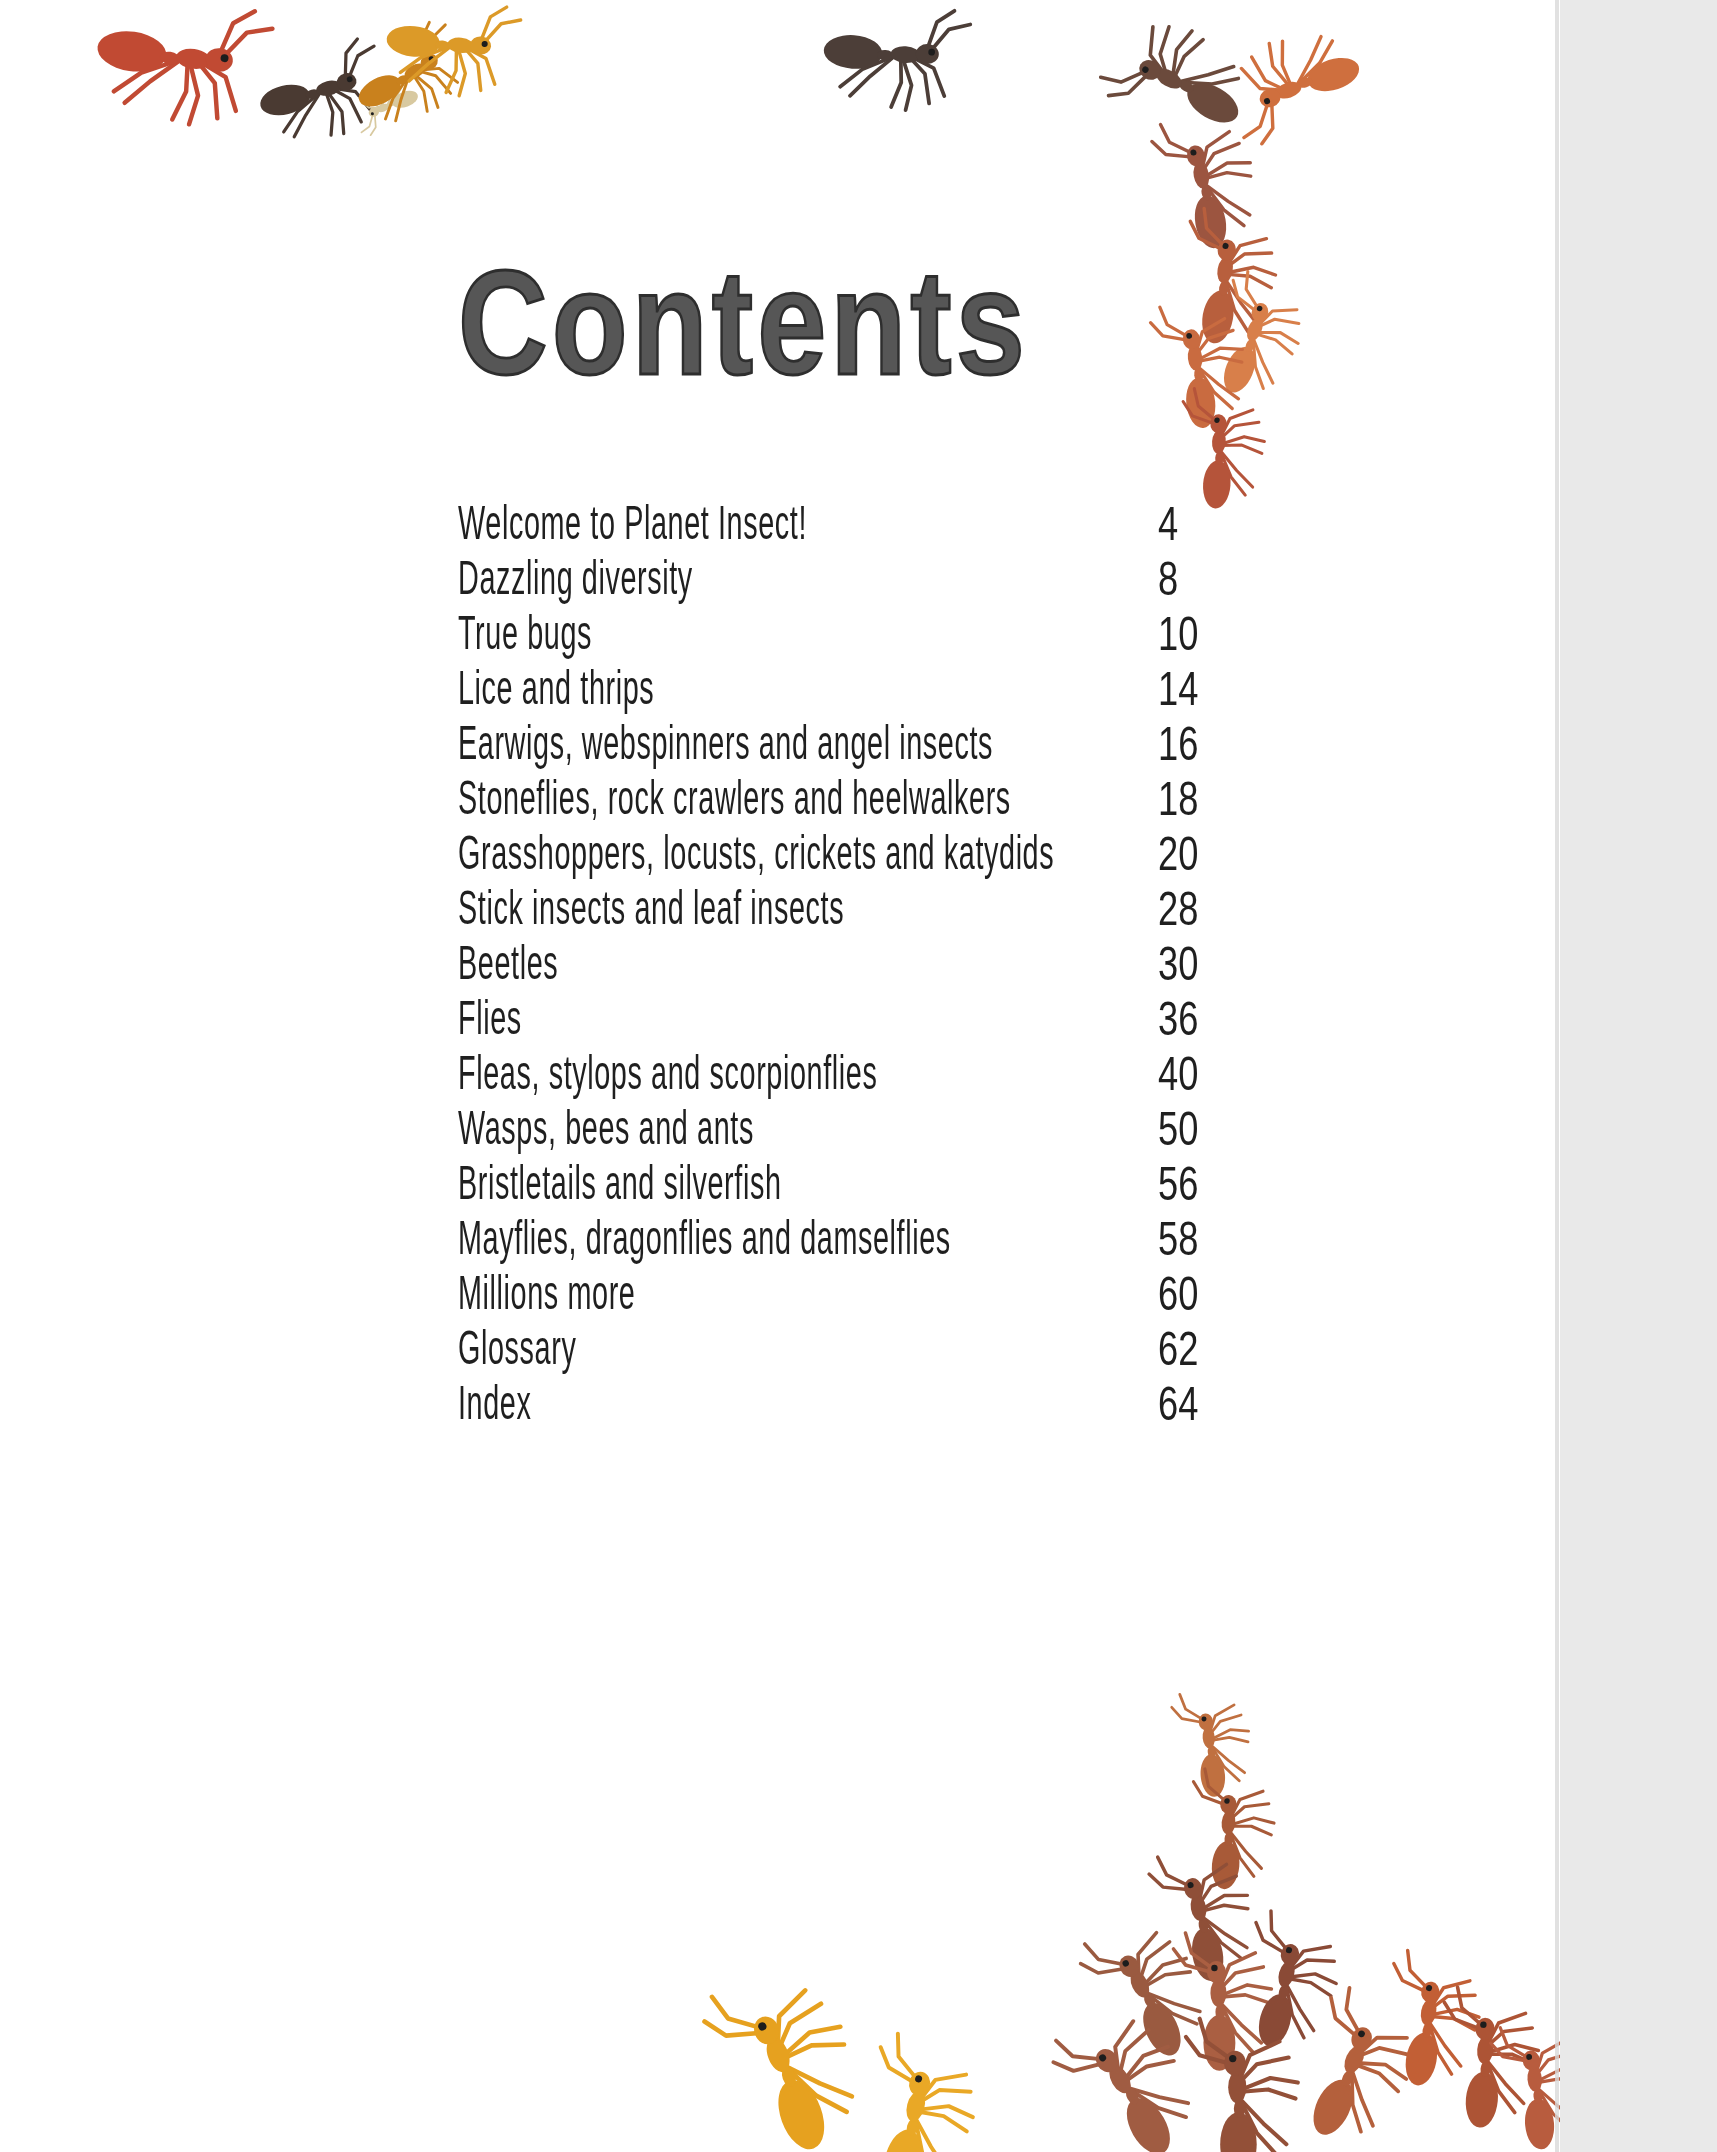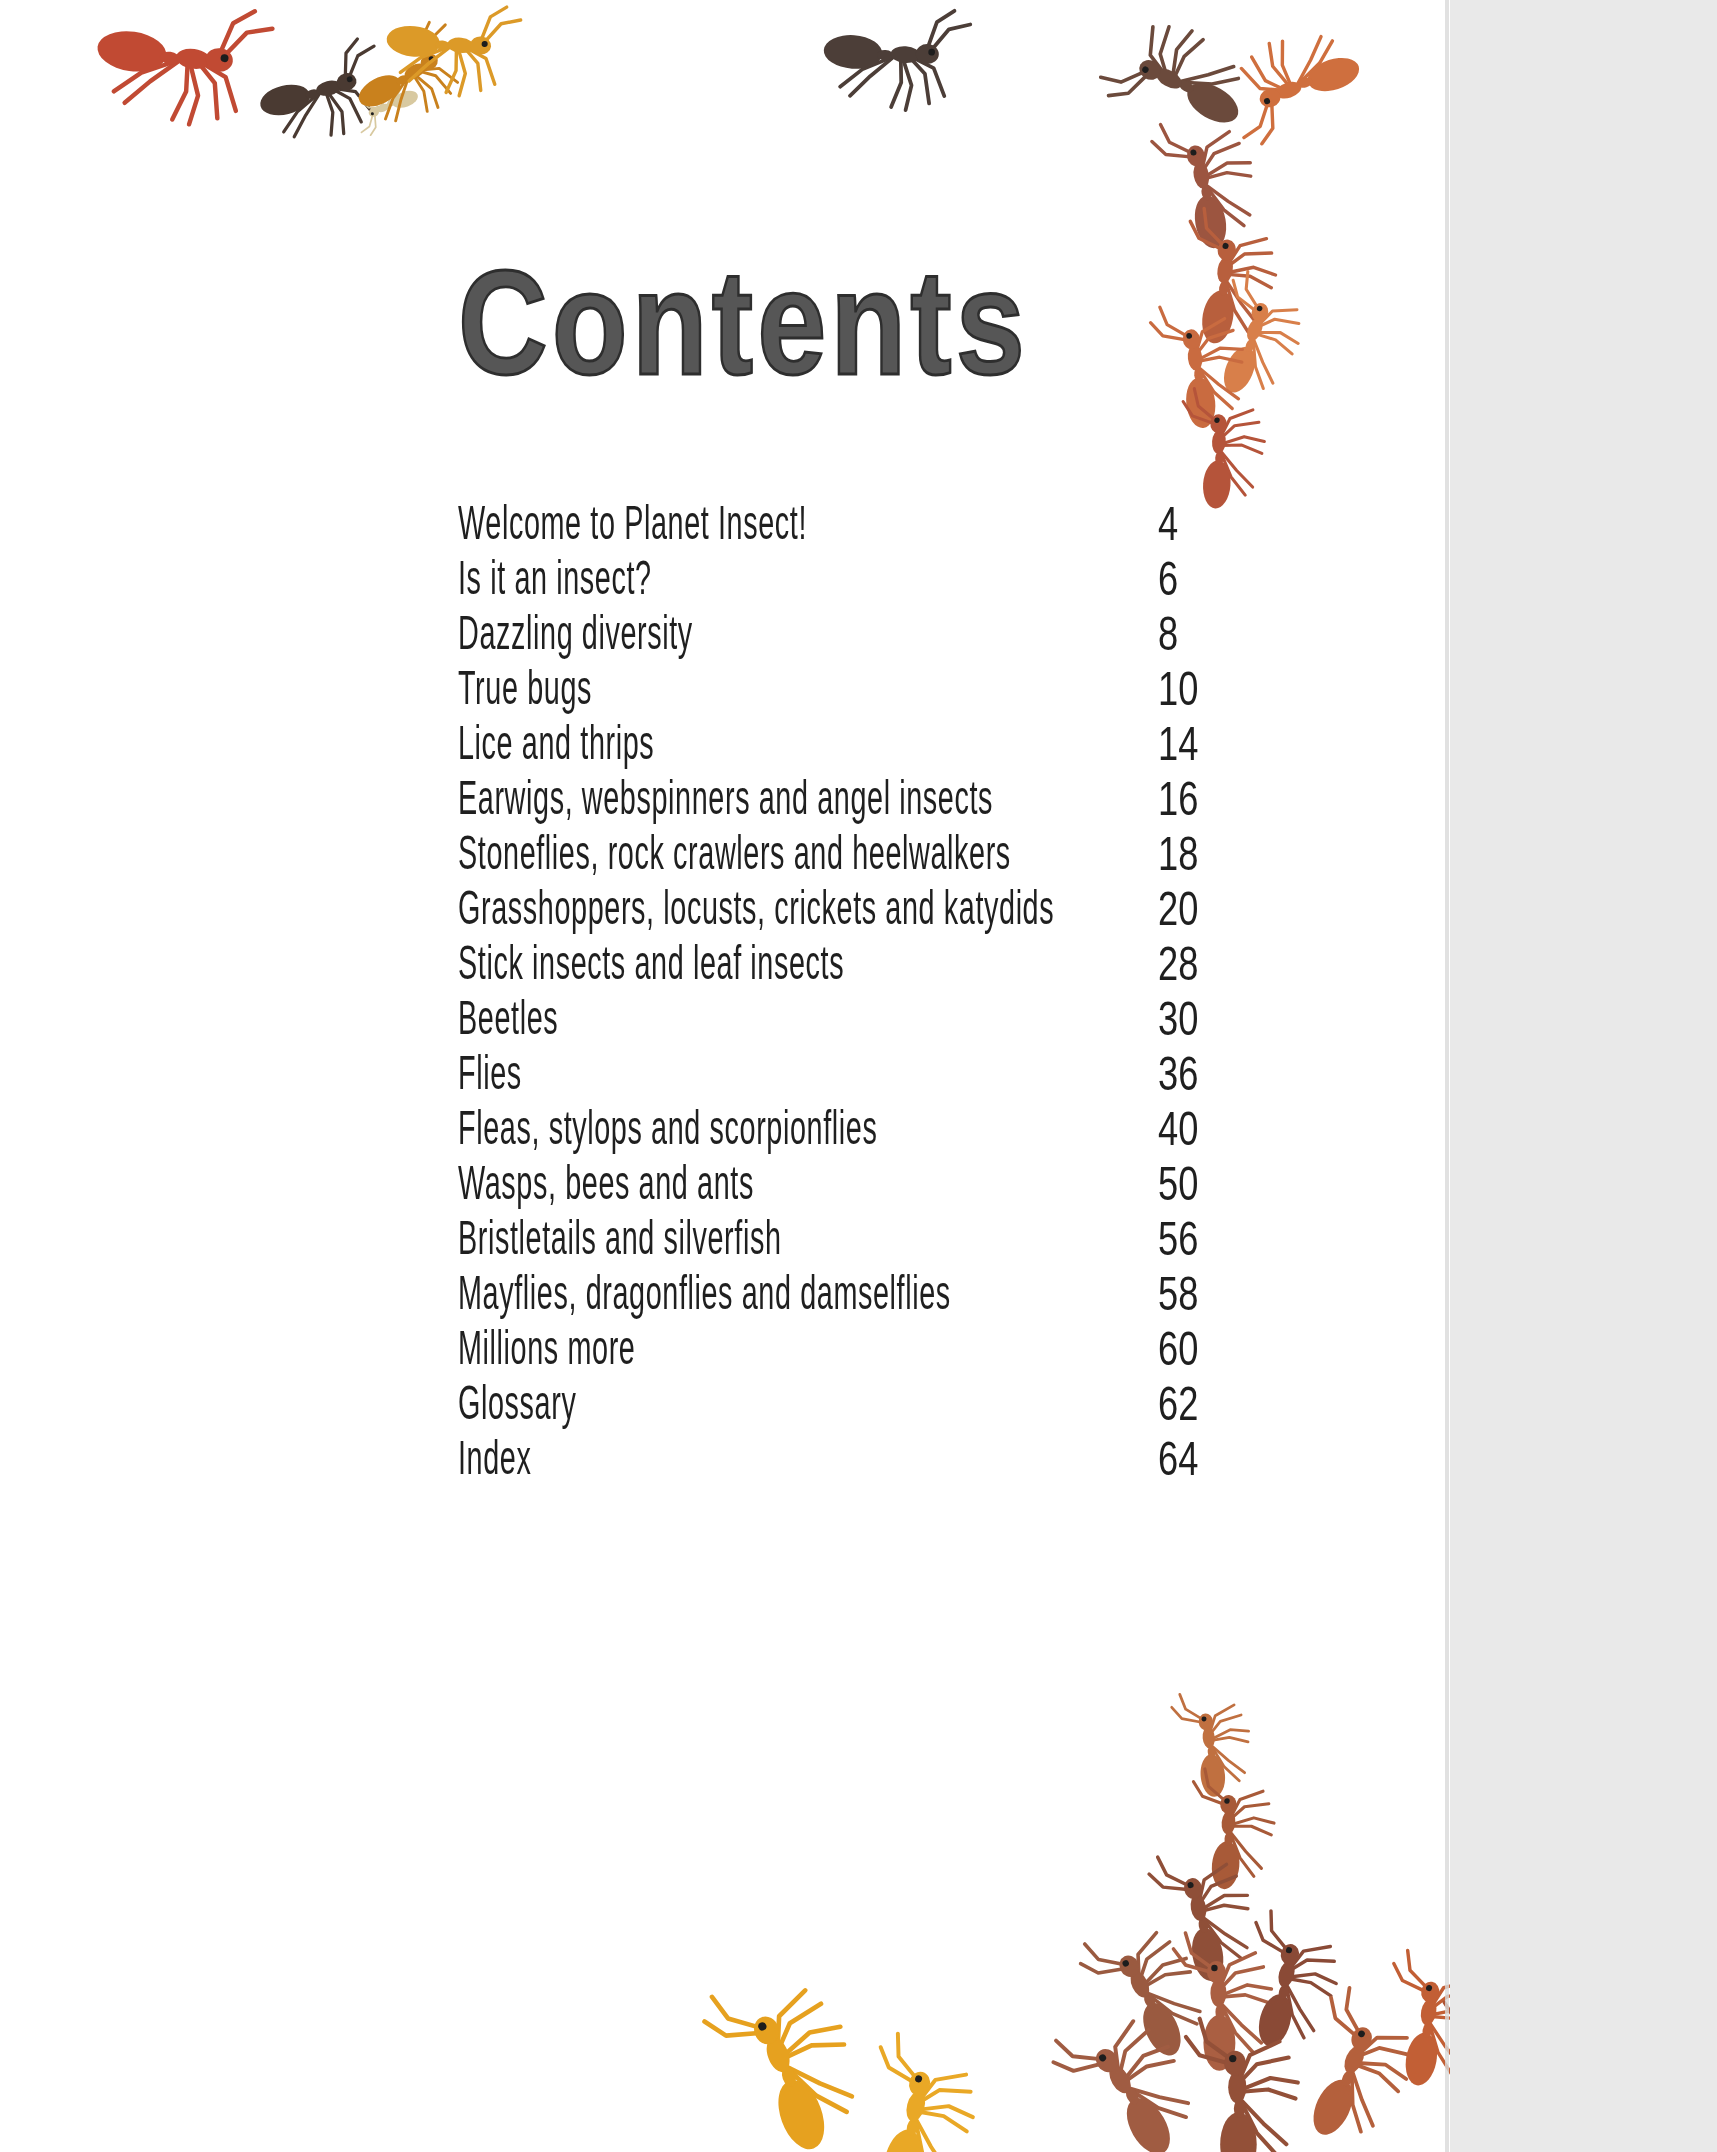--- a/index.html
+++ b/index.html
@@ -1,18 +1,18 @@
 <!DOCTYPE html>
 <html style="font-size:15px"><head>
 <meta charset="utf-8">
 <style>
   html,body{margin:0;padding:0;background:#e9e9e9;}
   .page{
     position:relative;
-    width:1450px;height:2152px;
+    width:1560px;height:2152px;
     background:#ffffff;
     overflow:hidden;
     font-family:"Liberation Sans",sans-serif;
   }
   .scan-edge{
     position:absolute;top:0;right:1px;width:3.8px;height:100%;
     background:#d9d9d9;opacity:.8;
   }
   .ants-layer{
     position:absolute;left:0;top:0;width:1718px;height:2152px;
@@ -118,24 +118,20 @@
   </svg>
 
   <div class="title">Contents</div>
 
   <div class="toc">
     <div class="row">
         <span class="label">Welcome to Planet Insect!</span>
         <span class="num">4</span>
       </div>
     <div class="row">
-        <span class="label">Is it an insect?</span>
-        <span class="num">6</span>
-      </div>
-    <div class="row">
         <span class="label">Dazzling diversity</span>
         <span class="num">8</span>
       </div>
     <div class="row">
         <span class="label">True bugs</span>
         <span class="num">10</span>
       </div>
     <div class="row">
         <span class="label">Lice and thrips</span>
         <span class="num">14</span>

